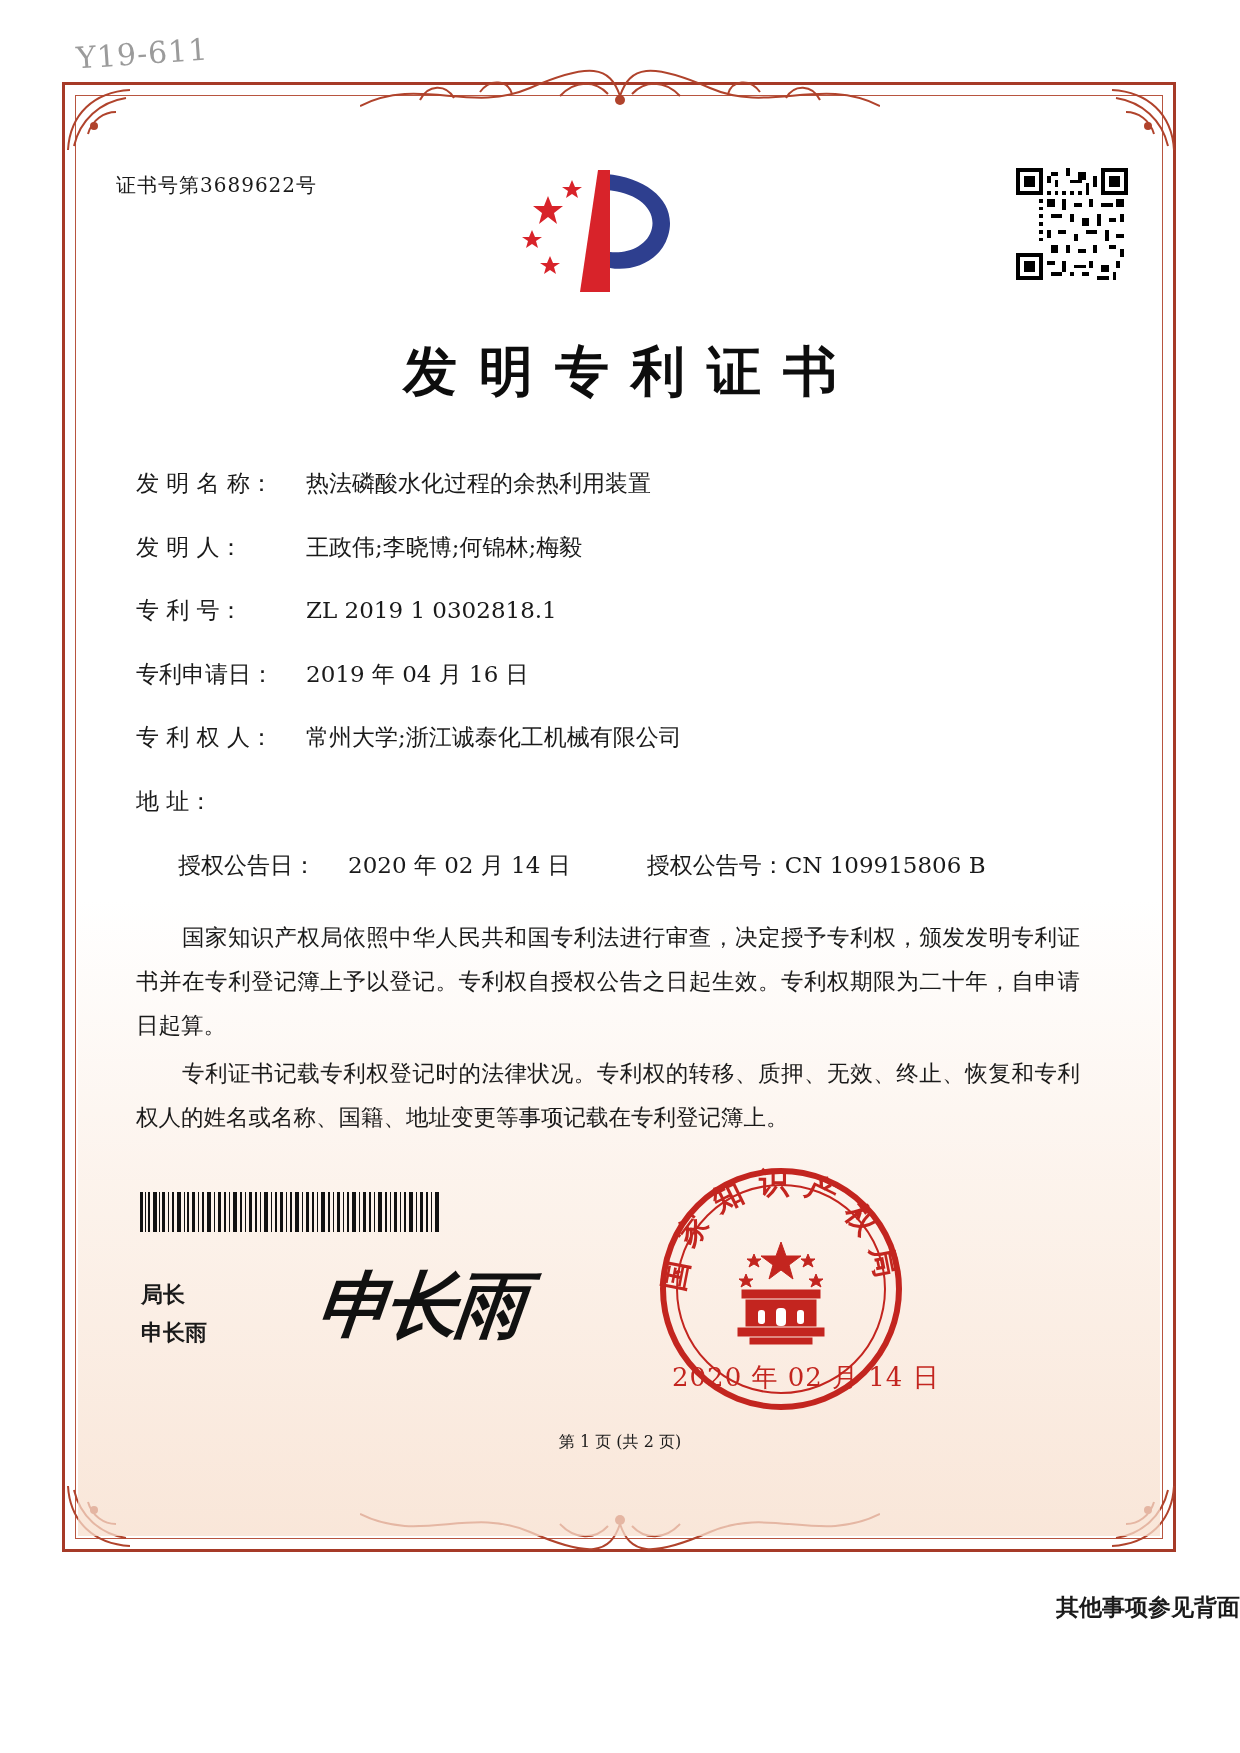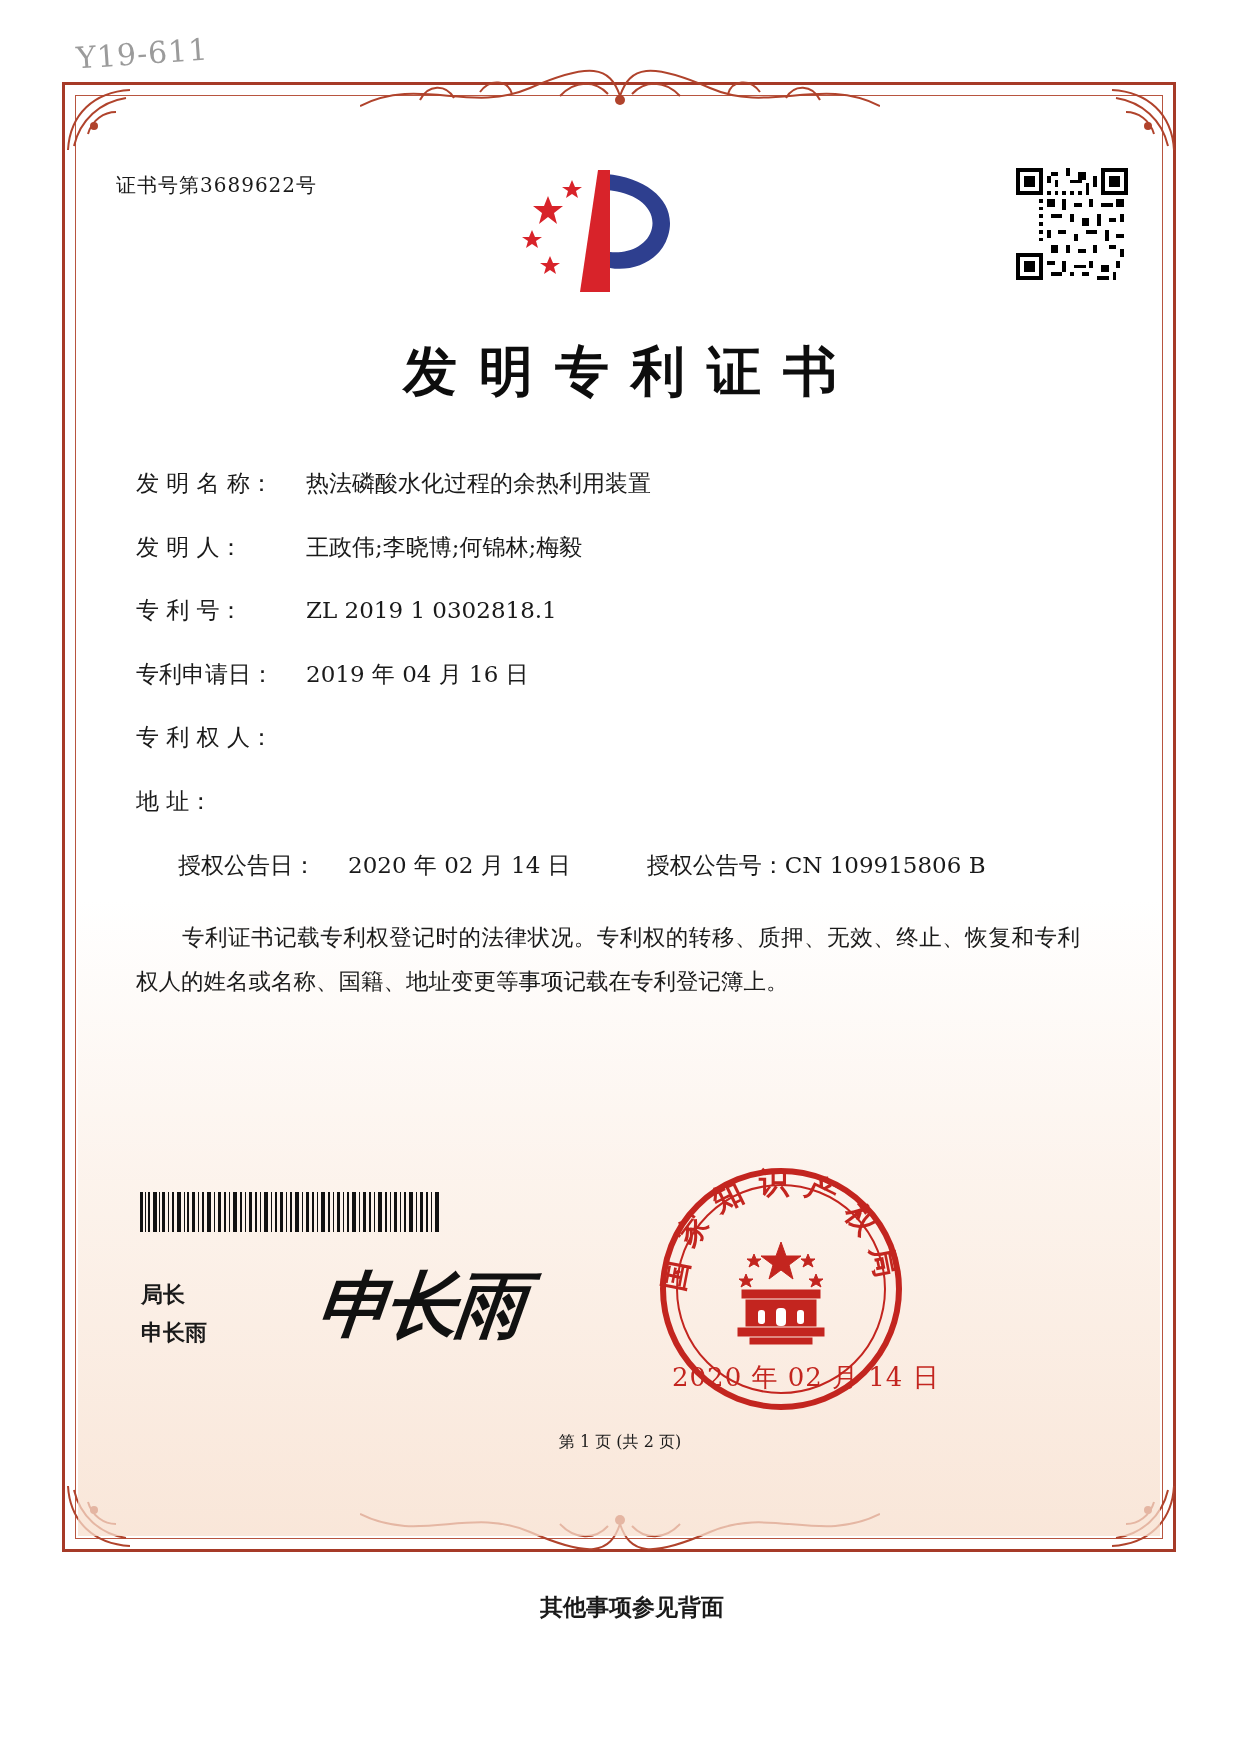--- a/index.html
+++ b/index.html
@@ -238,21 +238,21 @@
     left: 0; right: 0;
     top: 1432px;
     text-align: center;
     font-size: 16px;
     font-family: "DejaVu Serif", serif;
   }
   .back-note {
     position: absolute;
     left: 0; right: 0;
     top: 1592px;
-    text-align: center;
+    text-align: right;
     font-size: 23px;
     font-weight: bold;
     font-family: "DejaVu Serif", serif;
     padding-left: 24px;
   }
 </style>
 </head>
 <body>
 
 <div class="pencil-note">Y19-611</div>
@@ -432,33 +432,35 @@
   <div class="field-row">
     <span class="field-label">专 利 号：</span>
     <span class="field-value">ZL 2019 1 0302818.1</span>
   </div>
   <div class="field-row">
     <span class="field-label">专利申请日：</span>
     <span class="field-value">2019 年 04 月 16 日</span>
   </div>
   <div class="field-row">
     <span class="field-label">专 利 权 人：</span>
+    <span class="field-value">常州大学;浙江诚泰化工机械有限公司</span>
   </div>
   <div class="field-row">
     <span class="field-label">地 址：</span>
   </div>
   <div class="field-row dual">
     <span class="field-label">授权公告日：</span>
     <span class="field-value">2020 年 02 月 14 日</span>
     <span class="second-label">授权公告号：</span>
     <span class="field-value">CN 109915806 B</span>
   </div>
 </div>
 
 <div class="paragraphs">
+  <p>国家知识产权局依照中华人民共和国专利法进行审查，决定授予专利权，颁发发明专利证书并在专利登记簿上予以登记。专利权自授权公告之日起生效。专利权期限为二十年，自申请日起算。</p>
   <p>专利证书记载专利权登记时的法律状况。专利权的转移、质押、无效、终止、恢复和专利权人的姓名或名称、国籍、地址变更等事项记载在专利登记簿上。</p>
 </div>
 
 <div class="barcode">
   <svg width="300" height="40" viewBox="0 0 300 40" shape-rendering="crispEdges">
     <g fill="#111">
       <rect x="0" y="0" width="3" height="40"></rect>
         <rect x="5" y="0" width="1" height="40"></rect>
       <rect x="8" y="0" width="2" height="40"></rect>
         <rect x="13" y="0" width="4" height="40"></rect>

